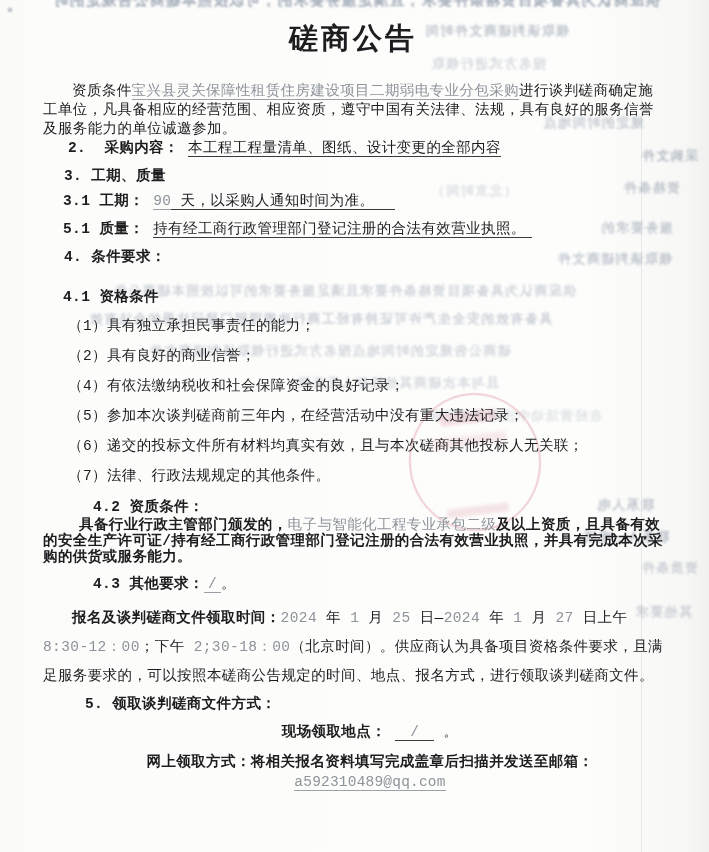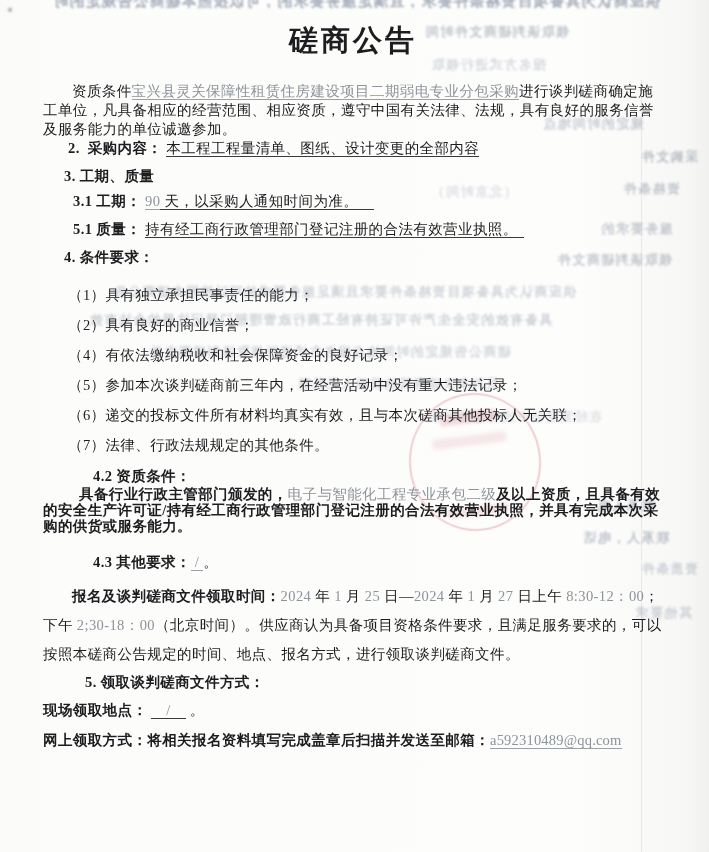--- a/index.html
+++ b/index.html
@@ -1,64 +1,64 @@
 <!DOCTYPE html>
 <html><head>
 <meta charset="utf-8">
 <style>
   html,body{margin:0;padding:0;background:#e8e8e6;}
   .page{
     position:relative; width:709px; height:852px; margin:0 auto;
     background:linear-gradient(90deg,#fafaf8 0%,#fcfcfb 6%,#fdfdfc 82%,#f7f7f5 97%,#f0f0ee 100%);
     overflow:hidden;
-    font-family:Liberation Serif, serif;
+    font-family:Liberation Mono, monospace;
     color:#1d1d20; font-size:14.5px; letter-spacing:.4px;
   }
   .content{position:relative; z-index:3; padding:0 46px 0 43px;}
   .doc-title{margin-top:25px; text-align:center; font-size:29px; line-height:31px;
     font-weight:700; letter-spacing:3px;}
   .line{white-space:pre-wrap; line-height:20px;}
   .b{font-weight:700;}
   .para{line-height:18.8px; text-indent:29px;}
   .para2{line-height:16px; text-indent:36px;}
   .para3{line-height:29px; text-indent:29px;}
   .fill{color:#8d939a;}
   .ul{border-bottom:1px solid #3a3a3d; padding-bottom:0px;}
   .ul-gray{border-bottom:1px solid #9aa0a6;}
   .pad-r{padding-right:12px;}
   .pad-r-sm{padding-right:6px;}
   .slash-wide{padding:0 15px;}
   .slash-sm{padding:0 4px;}
   .ind-items{margin-left:25px;}   
   .ind-s{margin-left:21px;}       
-  .ind-ss{margin-left:30px;}      
+  .ind-ss{margin-left:20px;}      
   .ind-sss{margin-left:50px;}     
   .ind-n{margin-left:25px;}       
   .ind-5{margin-left:42px;}       
-  .ind-p{}       
+  .ind-p{margin-left:34px;text-align:center;}       
   .mail{letter-spacing:.2px;}
   
   .bleed-layer{position:absolute; inset:0; z-index:1; pointer-events:none;}
   .bleed{position:absolute; white-space:nowrap; color:#64748a;
     transform:scaleX(-1); filter:blur(1.1px); font-weight:700;
     font-size:13.5px; letter-spacing:1.5px; line-height:16px;}
   
   .stamp{position:absolute; z-index:2; left:409px; top:393px; width:128px; height:134px;
     border:2.5px solid rgba(213,118,130,.34); border-radius:50%;
     transform:rotate(-7deg); filter:blur(.6px); pointer-events:none;}
   .stamp .m1{position:absolute; left:34px; top:16px; width:56px; height:12px;
     background:rgba(213,118,130,.22); filter:blur(1.5px); border-radius:3px;}
   .stamp .m2{position:absolute; left:24px; top:40px; width:74px; height:10px;
     background:rgba(213,118,130,.16); filter:blur(2px); border-radius:3px;}
   .stamp .m3{position:absolute; left:30px; bottom:14px; width:62px; height:9px;
     background:rgba(213,118,130,.18); filter:blur(1.8px); border-radius:3px;}
   .crease{position:absolute; z-index:1; left:641px; top:80px; bottom:0; width:1px;
     background:rgba(110,120,132,.12);}
   .m-t1{margin-top:26px;} .m-t2{margin-top:12px;} .m-t3{margin-top:8px;}
-  .m-t4{margin-top:5px;}  .m-t5{margin-top:20px;} .m-t6{margin-top:18px;}
+  .m-t4{margin-top:5px;}  .m-t5{margin-top:20px;} .m-t6{margin-top:9px;}
   .m-t7{margin-top:10px;} .m-t8{margin-top:11px;} .m-t9{margin-top:3px;}
   .m-t0{margin-top:0;}
 </style>
 </head>
 <body>
 
 <div class="page">
 
   <div class="bleed-layer">
       <div class="bleed" style="left: 52px; top: -7px; opacity: 0.62; font-size: 14.5px;">供应商认为具备项目资格条件要求，且满足服务要求的，可以按照本磋商公告规定的时</div>
@@ -100,20 +100,21 @@
     <div class="line ind-items m-t0"><span class="b">2.  采购内容： </span><span class="ul">本工程工程量清单、图纸、设计变更的全部内容</span></div>
 
     <div class="line ind-s m-t3 b">3. 工期、质量</div>
 
     <div class="line ind-ss m-t4"><span class="b">3.1 工期： </span><span class="fill ul ul-gray">90</span><span class="ul pad-r"> 天，以采购人通知时间为准。 </span></div>
 
     <div class="line ind-ss m-t3"><span class="b">5.1 质量： </span><span class="ul pad-r-sm">持有经工商行政管理部门登记注册的合法有效营业执照。</span></div>
 
     <div class="line ind-s m-t3 b">4. 条件要求：</div>
 
+    <div class="line ind-ss m-t5 b">4.1 资格条件</div>
 
     <div class="line ind-n m-t6">（1）具有独立承担民事责任的能力；</div>
     <div class="line ind-n m-t7">（2）具有良好的商业信誉；</div>
     <div class="line ind-n m-t7">（4）有依法缴纳税收和社会保障资金的良好记录；</div>
     <div class="line ind-n m-t7">（5）参加本次谈判磋商前三年内，在经营活动中没有重大违法记录；</div>
     <div class="line ind-n m-t7">（6）递交的投标文件所有材料均真实有效，且与本次磋商其他投标人无关联；</div>
     <div class="line ind-n m-t7">（7）法律、行政法规规定的其他条件。</div>
 
     <div class="line ind-sss m-t8 b">4.2 资质条件：</div>
 

